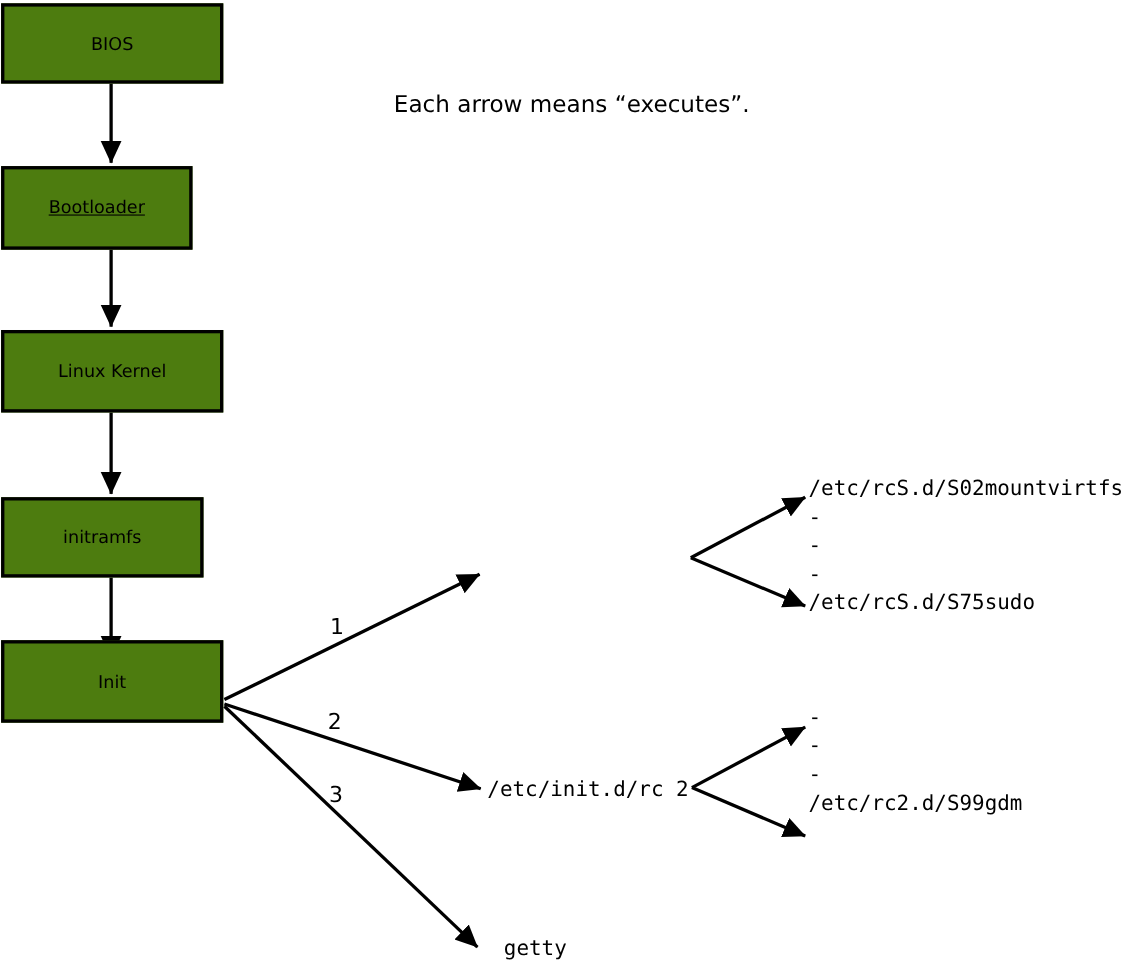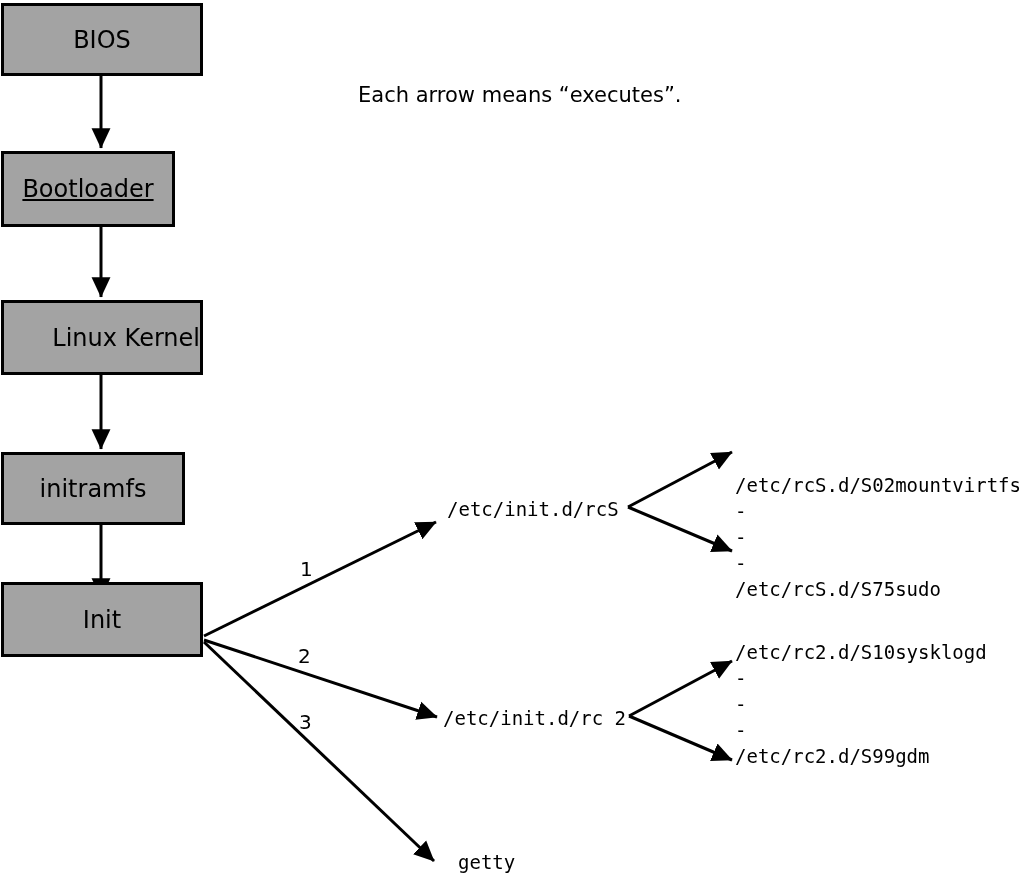--- a/index.html
+++ b/index.html
@@ -20,31 +20,31 @@
     position: absolute;
     left: 0;
     top: 0;
     width: 1024px;
     height: 875px;
   }
   .node-box {
     position: absolute;
     box-sizing: border-box;
     border: 3px solid #000000;
-    background: #a3a3a3;
+    background: #4d7c0f;
     display: flex;
     align-items: center;
     justify-content: center;
-    font-size: 24px;
+    font-size: 16px;
     line-height: 1;
     white-space: nowrap;
   }
   .box-bios       { left: 1px; top: 3px;   width: 202px; height: 73px; }
   .box-bootloader { left: 1px; top: 151px; width: 174px; height: 76px; text-decoration: underline; }
-  .box-kernel     { left: 1px; top: 300px; width: 202px; height: 75px; justify-content: flex-end; }
+  .box-kernel     { left: 1px; top: 300px; width: 202px; height: 75px; }
   .box-initramfs  { left: 1px; top: 452px; width: 184px; height: 73px; }
   .box-init       { left: 1px; top: 582px; width: 202px; height: 75px; }
   .caption {
     position: absolute;
     left: 358px;
     top: 83px;
     font-size: 21px;
     white-space: nowrap;
   }
   .edge-num {
@@ -64,21 +64,21 @@
     position: absolute;
     line-height: 22px;
   }
   .lbl-rcs   { left: 447px; top: 498px; }
   .lbl-rc2   { left: 443px; top: 707px; }
   .lbl-getty { left: 458px; top: 851px; }
   .script-list {
     position: absolute;
     line-height: 26px;
   }
-  .list-rcs { left: 735px; top: 431px; margin-top: 41px; }
+  .list-rcs { left: 735px; top: 431px; }
   .list-rc2 { left: 735px; top: 639px; }
   .script-line { display: block; }
 </style>
 </head>
 <body>
 
 <div class="canvas">
 
   <svg class="arrows-svg" viewBox="0 0 1024 875" xmlns="http://www.w3.org/2000/svg">
     <defs>
@@ -118,33 +118,31 @@
     <span>initramfs</span>
   </div>
   <div class="node-box box-init">
     <span>Init</span>
   </div>
 
   <span class="edge-num num-1">1</span>
   <span class="edge-num num-2">2</span>
   <span class="edge-num num-3">3</span>
 
-  <span class="mono target-label lbl-rcs">/etc/init.d/rcS</span>
   <span class="mono target-label lbl-rc2">/etc/init.d/rc 2</span>
   <span class="mono target-label lbl-getty">getty</span>
 
   <div class="mono script-list list-rcs">
     <span class="script-line">/etc/rcS.d/S02mountvirtfs</span>
     <span class="script-line">-</span>
     <span class="script-line">-</span>
     <span class="script-line">-</span>
     <span class="script-line">/etc/rcS.d/S75sudo</span>
   </div>
 
   <div class="mono script-list list-rc2">
-    <span class="script-line">/etc/rc2.d/S10sysklogd</span>
     <span class="script-line">-</span>
     <span class="script-line">-</span>
     <span class="script-line">-</span>
     <span class="script-line">/etc/rc2.d/S99gdm</span>
   </div>
 
 </div>
 
 </body></html>

